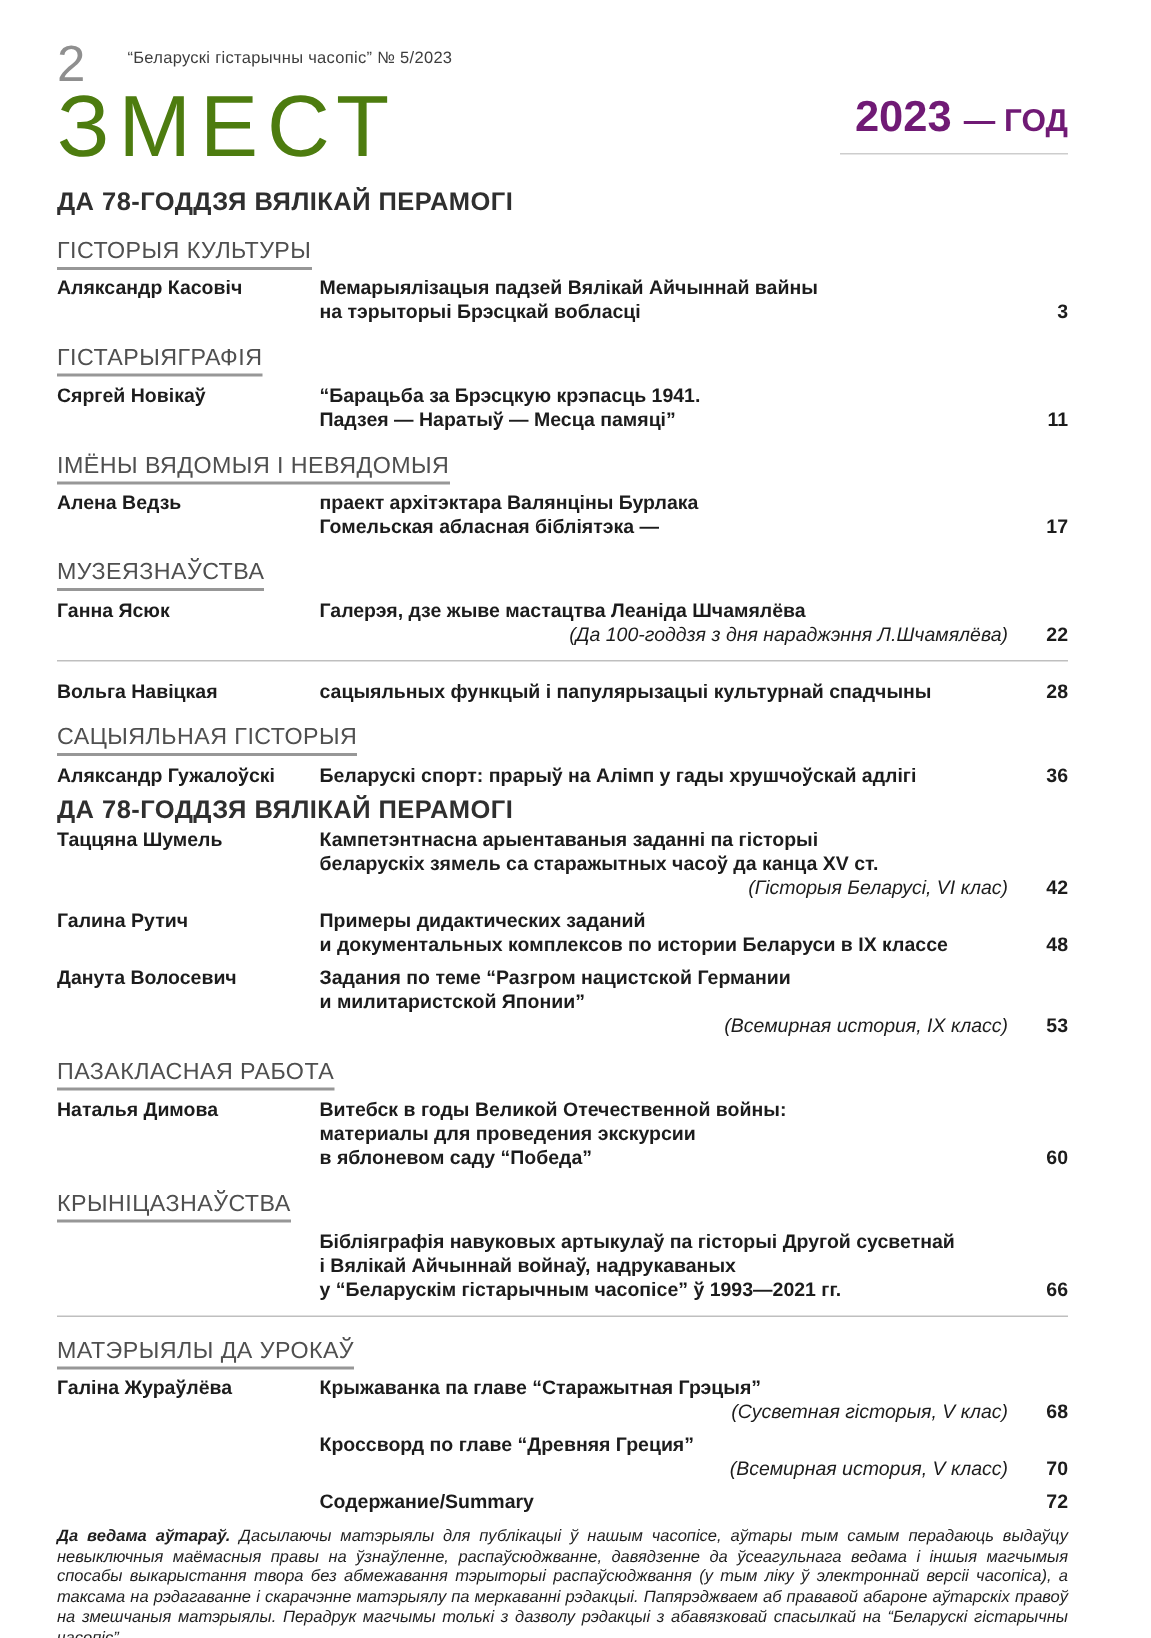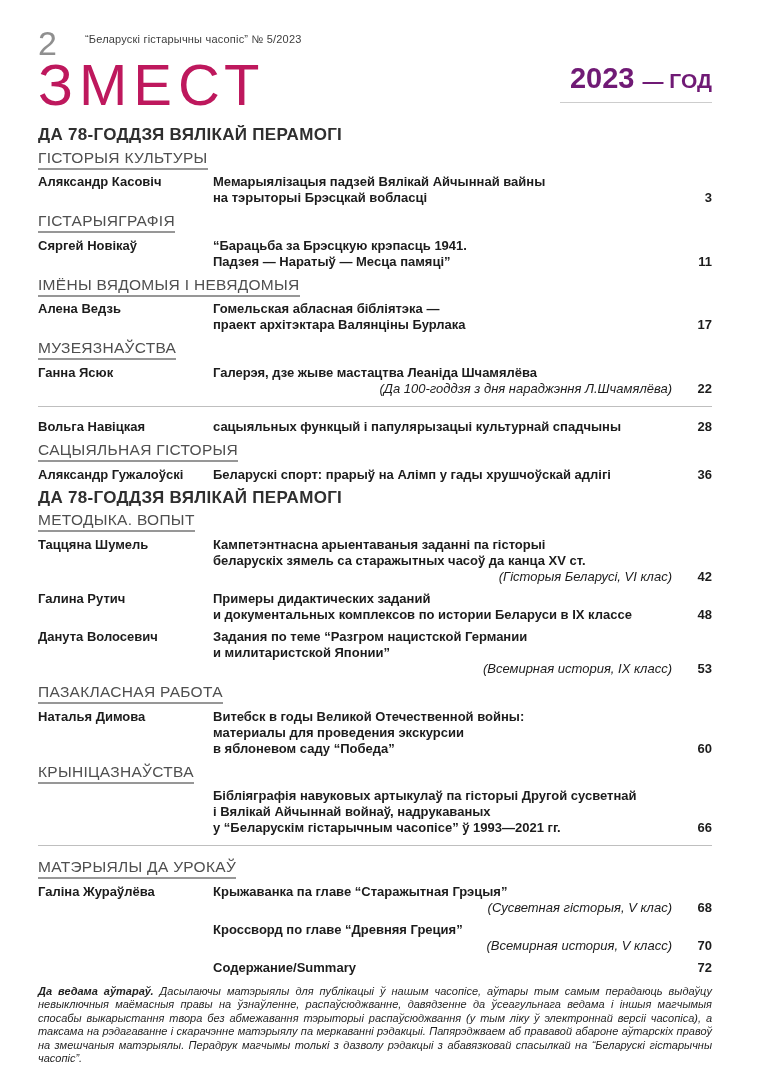--- a/index.html
+++ b/index.html
@@ -9,29 +9,29 @@
     color:#1c1c1c;
     -webkit-font-smoothing:antialiased;
   }
   .page{box-sizing:border-box;width:767px;min-height:1092px;padding:26px 55px 18px 38px;position:relative;}
 
   
   .top-row{display:flex;align-items:flex-start;}
   .pagenum{font-size:34px;line-height:1;color:#8f8f8f;font-weight:400;}
   .journal{font-size:11px;color:#3d3d3d;margin-left:28px;margin-top:7px;letter-spacing:.2px;}
   .mast{display:flex;justify-content:space-between;align-items:flex-start;margin-top:-4px;margin-bottom:12px;}
-  .title{font-size:58px;line-height:1;font-weight:400;color:#be185d;letter-spacing:6px;margin:0;}
+  .title{font-size:58px;line-height:1;font-weight:400;color:#4d7c0f;letter-spacing:6px;margin:0;}
   .yearbox{text-align:right;margin-top:8px;border-bottom:1px solid #cdcdcd;padding-bottom:9px;padding-left:10px;}
   .yb1{font-size:29px;font-weight:700;color:#701a75;line-height:1;white-space:nowrap;}
   .yb1 .suffix{font-size:21px;}
   .yb2{font-size:19.5px;font-weight:700;color:#3a3a3a;line-height:1.15;letter-spacing:.4px;}
 
   
   .banner{font-weight:700;font-size:17px;color:#2f2f2f;margin:5px 0 3px;letter-spacing:.3px;line-height:1.1;}
-  .sec{margin:4px 0 8px;line-height:1.1;}
+  .sec{margin:14px 0 8px;line-height:1.1;}
   .sec span{font-size:15.5px;font-weight:400;color:#4f4f4f;border-bottom:2px solid #979797;padding-bottom:2px;letter-spacing:.3px;}
   .entry{display:grid;grid-template-columns:175px 1fr 40px;margin-bottom:6px;font-size:13px;line-height:16px;}
   .author{font-weight:700;padding-right:6px;}
   .titles .ln{font-weight:700;}
   .titles .ln.it{font-style:italic;font-weight:400;text-align:right;}
   .pg{font-weight:700;text-align:right;align-self:end;}
   .rule{border:0;border-top:1px solid #bfbfbf;margin:9px 0 12px;}
 
   
   .footer{margin-top:9px;font-size:11px;font-style:italic;line-height:13.5px;text-align:justify;color:#1f1f1f;}
@@ -71,22 +71,22 @@
         <div class="titles">
           <div class="ln">“Барацьба за Брэсцкую крэпасць 1941.</div>
           <div class="ln">Падзея — Наратыў — Месца памяці”</div>
         </div>
         <div class="pg">11</div>
       </div>
       <div class="sec"><span>ІМЁНЫ ВЯДОМЫЯ І НЕВЯДОМЫЯ</span></div>
       <div class="entry">
         <div class="author">Алена Ведзь</div>
         <div class="titles">
+          <div class="ln">праект архітэктара Валянціны Бурлака</div>
           <div class="ln">Гомельская абласная бібліятэка —</div>
-          <div class="ln">праект архітэктара Валянціны Бурлака</div>
         </div>
         <div class="pg">17</div>
       </div>
       <div class="sec"><span>МУЗЕЯЗНАЎСТВА</span></div>
       <div class="entry">
         <div class="author">Ганна Ясюк</div>
         <div class="titles">
           <div class="ln">Галерэя, дзе жыве мастацтва Леаніда Шчамялёва</div>
           <div class="ln it">(Да 100-годдзя з дня нараджэння Л.Шчамялёва)</div>
         </div>
@@ -102,21 +102,20 @@
       </div>
       <div class="sec"><span>САЦЫЯЛЬНАЯ ГІСТОРЫЯ</span></div>
       <div class="entry">
         <div class="author">Аляксандр Гужалоўскі</div>
         <div class="titles">
           <div class="ln">Беларускі спорт: прарыў на Алімп у гады хрушчоўскай адлігі</div>
         </div>
         <div class="pg">36</div>
       </div>
       <div class="banner">ДА 78-ГОДДЗЯ ВЯЛІКАЙ ПЕРАМОГІ</div>
-      <div class="sec"><span>МЕТОДЫКА. ВОПЫТ</span></div>
       <div class="entry">
         <div class="author">Таццяна Шумель</div>
         <div class="titles">
           <div class="ln">Кампетэнтнасна арыентаваныя заданні па гісторыі</div>
           <div class="ln">беларускіх зямель са старажытных часоў да канца XV ст.</div>
           <div class="ln it">(Гісторыя Беларусі, VI клас)</div>
         </div>
         <div class="pg">42</div>
       </div>
       <div class="entry">

